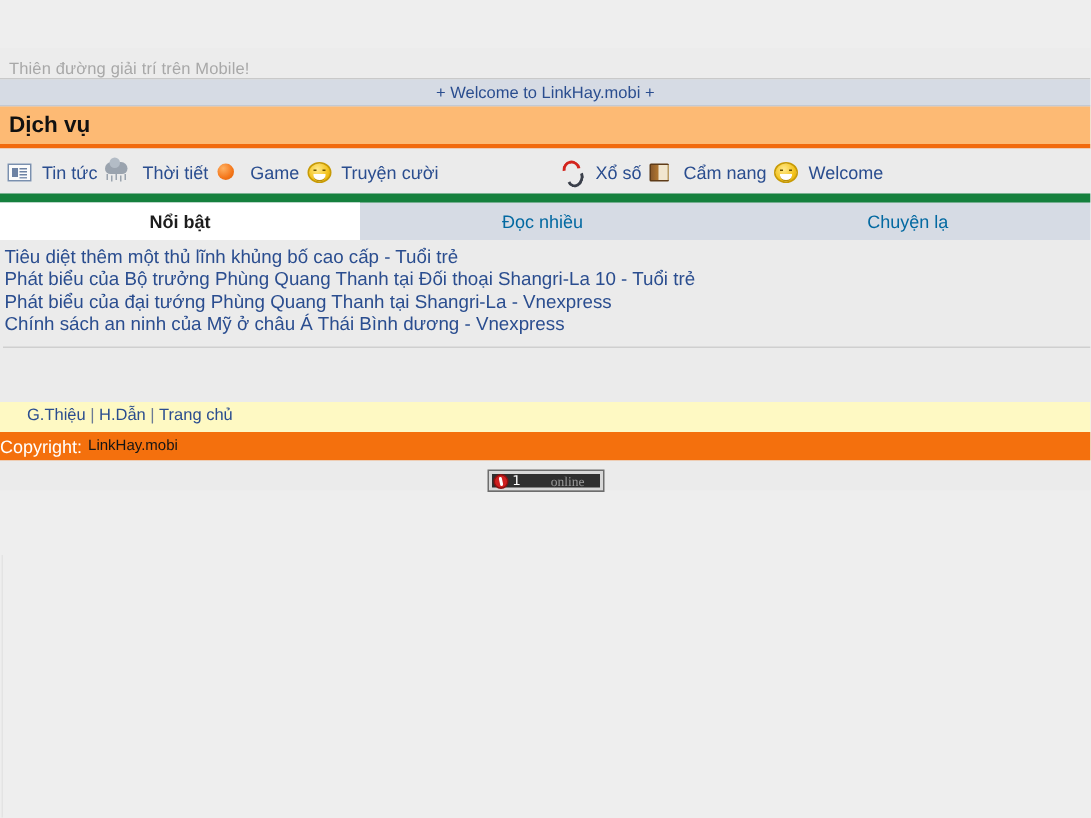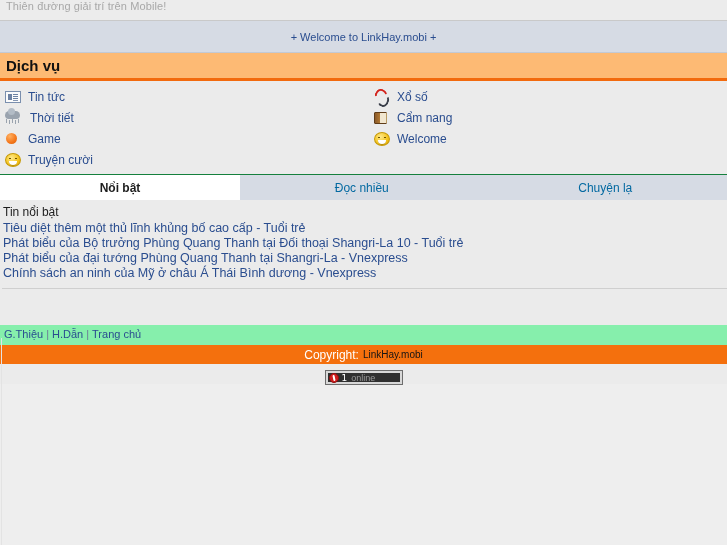--- a/index.html
+++ b/index.html
@@ -21,33 +21,34 @@
     width: 727px;
     position: relative;
   }
 
   
   .tagline-bar {
     height: 21px;
     background: #ececec;
     border-bottom: 1px solid #c9c9c9;
     display: flex;
-    align-items: flex-start;
+    align-items: flex-end;
     padding-left: 6px;
     box-sizing: border-box;
+    margin-top: 32px;
   }
   .tagline-text {
     color: #a8a8a8;
     font-size: 11px;
     letter-spacing: .1px;
   }
 
   
   .welcome-bar {
-    height: 32px;
+    height: 18px;
     background: #d6dbe4;
     border-bottom: 1px solid #c3c9d3;
     display: flex;
     align-items: center;
     justify-content: center;
     box-sizing: border-box;
   }
   .welcome-text {
     color: #2a4d8f;
     font-size: 11px;
@@ -72,21 +73,21 @@
 
   
   .services {
     background: #ebebeb;
     display: flex;
     padding: 5px 0 4px 0;
   }
   .svc-col {
     width: 363px;
     display: flex;
-    flex-direction: column;
+    flex-direction: row;
   }
   .svc-col.right { padding-left: 6px; box-sizing: border-box; }
   .svc-item {
     display: flex;
     align-items: center;
     height: 21px;
     padding-left: 5px;
     text-decoration: none;
   }
   .svc-label {
@@ -245,21 +246,21 @@
     border-radius: 6px 6px 0 0;
   }
   .ico-heart .h:before { left: 6px; transform: rotate(45deg); transform-origin: 0 100%; }
   .ico-heart .h:after  { left: 0;  transform: rotate(-45deg); transform-origin: 100% 100%; }
 
   
   .tabs {
     display: flex;
     height: 25px;
     background: #d6dbe4;
-    border-top: 1px solid #15803d;
+    border-top: 6px solid #15803d;
   }
   .tab {
     flex: 1 1 0;
     display: flex;
     align-items: center;
     justify-content: center;
     font-size: 12px;
     color: #0369a1;
     cursor: pointer;
     box-sizing: border-box;
@@ -291,39 +292,39 @@
   }
   .thin-rule {
     height: 1px;
     background: #cfcfcf;
     margin: 7px 0 0 0;
   }
   .gap-after-news { height: 28px; background: #ebebeb; }
 
   
   .footer-nav {
-    background: #86efac;
-    padding: 3px 0 5px 4px;
+    background: #fef9c3;
+    padding: 3px 0 5px 18px;
     font-size: 11px;
     color: #2a4d8f;
   }
   .footer-nav a {
     color: #2a4d8f;
     text-decoration: none;
     font-size: 11px;
   }
   .sep { color: #6b7a95; padding: 0 3px; }
 
   
   .copyright-bar {
     background: #f4700d;
     height: 19px;
     display: flex;
     align-items: center;
-    justify-content: center;
+    justify-content: flex-start;
   }
   .copy-label { color: #ffffff; font-size: 12px; }
   .copy-site { color: #151515; font-size: 10px; margin-left: 4px; }
 
   
   .counter-wrap {
     background: #ebebeb;
     display: flex;
     justify-content: center;
     padding: 7px 0 0 0;
@@ -359,22 +360,22 @@
   }
   .counter-num {
     color: #ffffff;
     font-size: 9px;
     margin-left: 3px;
     font-family: "DejaVu Sans", sans-serif;
   }
   .counter-word {
     color: #9a9a9a;
     font-size: 9px;
-    margin-left: 4px;
-    font-family: Liberation Sans, sans-serif;
+    margin-left: 20px;
+    font-family: Liberation Serif, serif;
   }
 
   
   .filler { height: 180px; background: #eeeeee; }
   .left-rule {
     position: absolute;
     left: 1px;
     top: 338px;
     width: 1px;
     height: 207px;
@@ -463,21 +464,20 @@
     </div>
   </div>
 
   <div class="tabs">
     <div class="tab active">Nổi bật</div>
     <div class="tab">Đọc nhiều</div>
     <div class="tab">Chuyện lạ</div>
   </div>
 
   <div class="news-block">
-    <div class="news-title">Tin nổi bật</div>
     <a class="news-link" href="#">Tiêu diệt thêm một thủ lĩnh khủng bố cao cấp - Tuổi trẻ</a>
     <a class="news-link" href="#">Phát biểu của Bộ trưởng Phùng Quang Thanh tại Đối thoại Shangri-La 10 - Tuổi trẻ</a>
     <a class="news-link" href="#">Phát biểu của đại tướng Phùng Quang Thanh tại Shangri-La - Vnexpress</a>
     <a class="news-link" href="#">Chính sách an ninh của Mỹ ở châu Á Thái Bình dương - Vnexpress</a>
     <div class="thin-rule"></div>
   </div>
 
   <div class="gap-after-news"></div>
 
   <div class="footer-nav">

